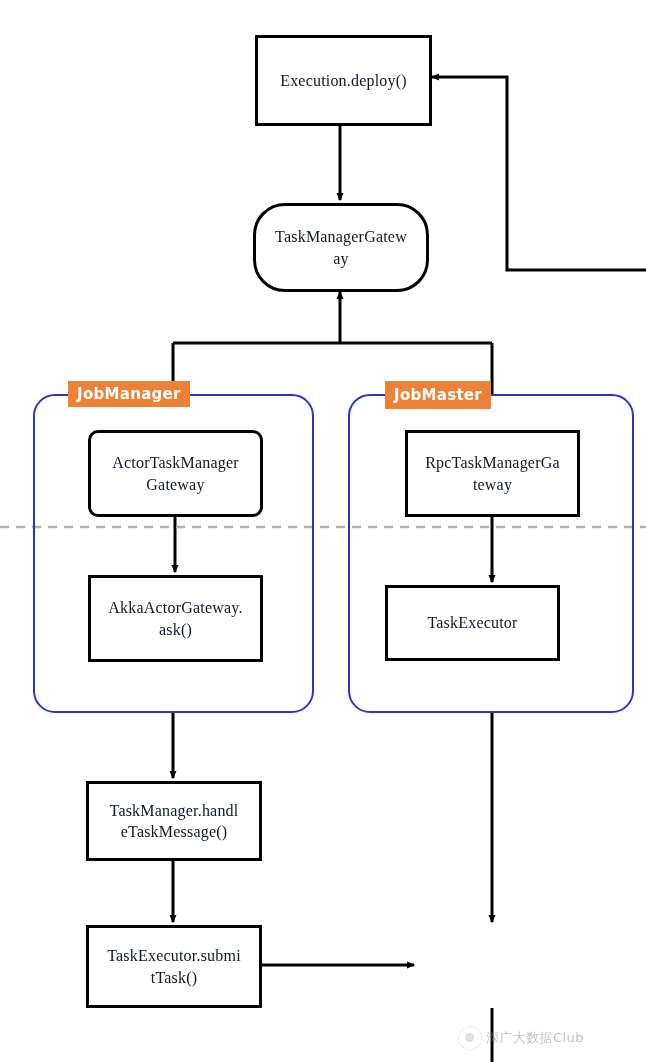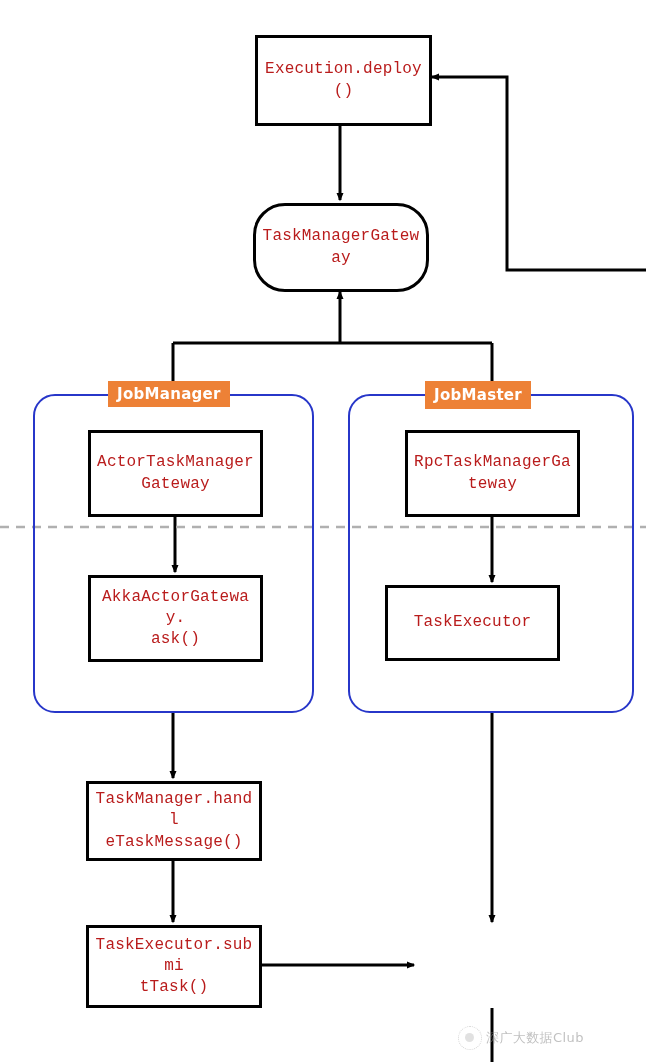--- a/index.html
+++ b/index.html
@@ -27,22 +27,22 @@
   
   .node {
     position: absolute;
     box-sizing: border-box;
     background: #ffffff;
     border: 3px solid #000000;
     display: flex;
     align-items: center;
     justify-content: center;
     text-align: center;
-    color: #b91c1c;
-    font-family: Liberation Mono, monospace;
+    color: #0f172a;
+    font-family: Liberation Serif, serif;
     font-size: 16px;
     line-height: 1.32;
     letter-spacing: 0.2px;
     z-index: 5;
   }
   .node .label {
     display: block;
     padding: 0 4px;
     word-break: break-all;
     white-space: pre-line;
@@ -64,21 +64,20 @@
     color: #ffffff;
     font-family: "DejaVu Sans", sans-serif;
     font-weight: bold;
     font-size: 15px;
     letter-spacing: 0.3px;
     display: flex;
     align-items: center;
     justify-content: center;
     padding: 2px 9px 3px 9px;
     z-index: 8;
-    margin-left: 40px;
   }
   
   .watermark {
     position: absolute;
     display: flex;
     align-items: center;
     gap: 4px;
     opacity: 0.55;
     z-index: 9;
   }
@@ -160,21 +159,21 @@
 
   <div class="node" style="left:255px; top:35px; width:177px; height:91px;">
     <span class="label">Execution.deploy()</span>
   </div>
 
   <div class="node" style="left:253px; top:203px; width:176px; height:89px;border-radius:32px;">
     <span class="label">TaskManagerGatew
 ay</span>
   </div>
 
-  <div class="node" style="left:88px; top:430px; width:175px; height:87px;">
+  <div class="node" style="left:88px; top:430px; width:175px; height:87px;border-radius:10px;">
     <span class="label">ActorTaskManager
 Gateway</span>
   </div>
 
   <div class="node" style="left:88px; top:575px; width:175px; height:87px;">
     <span class="label">AkkaActorGateway.
 ask()</span>
   </div>
 
   <div class="node" style="left:405px; top:430px; width:175px; height:87px;">

